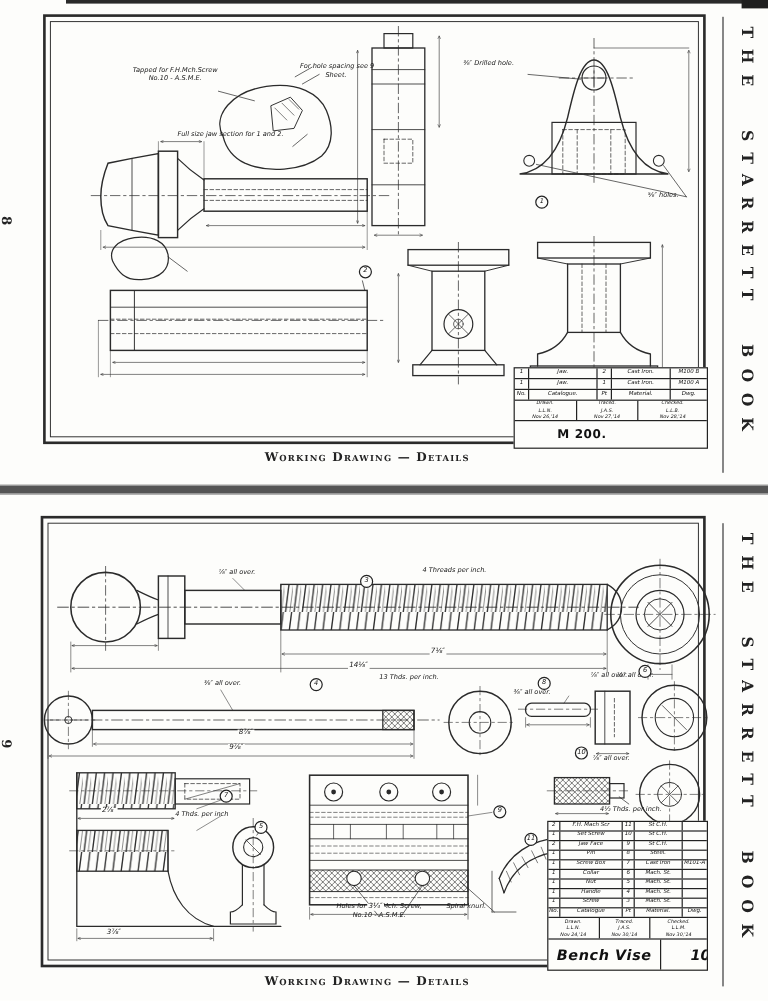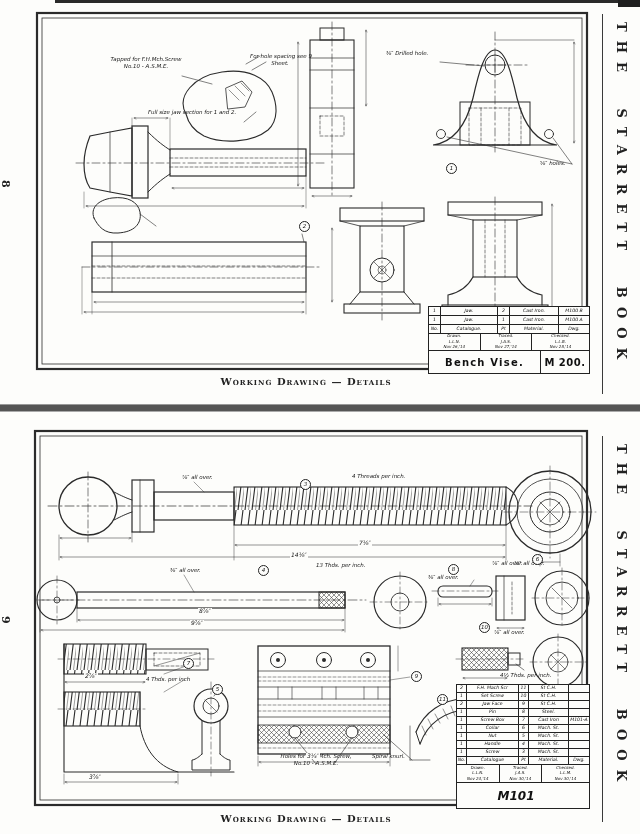--- a/index.html
+++ b/index.html
@@ -190,21 +190,20 @@
           <span>J.A.S.</span>
           <span>Nov 27,'14</span>
         </div>
         <div class="c sig">
           <span>Checked.</span>
           <span>L.L.B.</span>
           <span>Nov 28,'14</span>
         </div>
       </div>
       <div class="r" style="grid-template-columns:1fr 48px;">
-        <div class="c t-m100">Bench Vise.</div>
         <div class="c n-m100">M 200.</div>
       </div>
     </div>
 
     <div class="caption" style="top:376px;">Working Drawing — Details</div>
   </section>
 
   <section class="page">
     <div class="side-rule" style="top:436px;height:386px;"></div>
     <div class="side-text" style="top:444px;">THE STARRETT BOOK</div>
@@ -449,19 +448,20 @@
           <span>J.A.S.</span>
           <span>Nov 30,'14</span>
         </div>
         <div class="c sig">
           <span>Checked.</span>
           <span>L.L.M.</span>
           <span>Nov 30,'14</span>
         </div>
       </div>
       <div class="r" style="grid-template-columns:1fr 38px;">
+        <div class="c t-m101">Bench Vise</div>
         <div class="c n-m101">M101</div>
       </div>
     </div>
 
     <div class="caption" style="top:813px;">Working Drawing — Details</div>
   </section>
 </div>
 
 </body></html>

